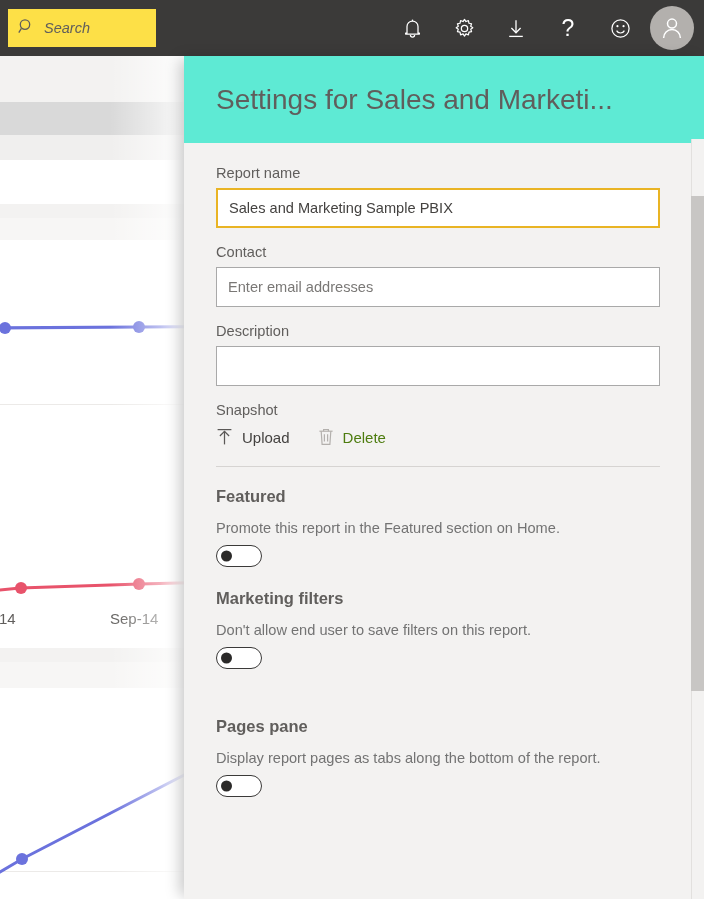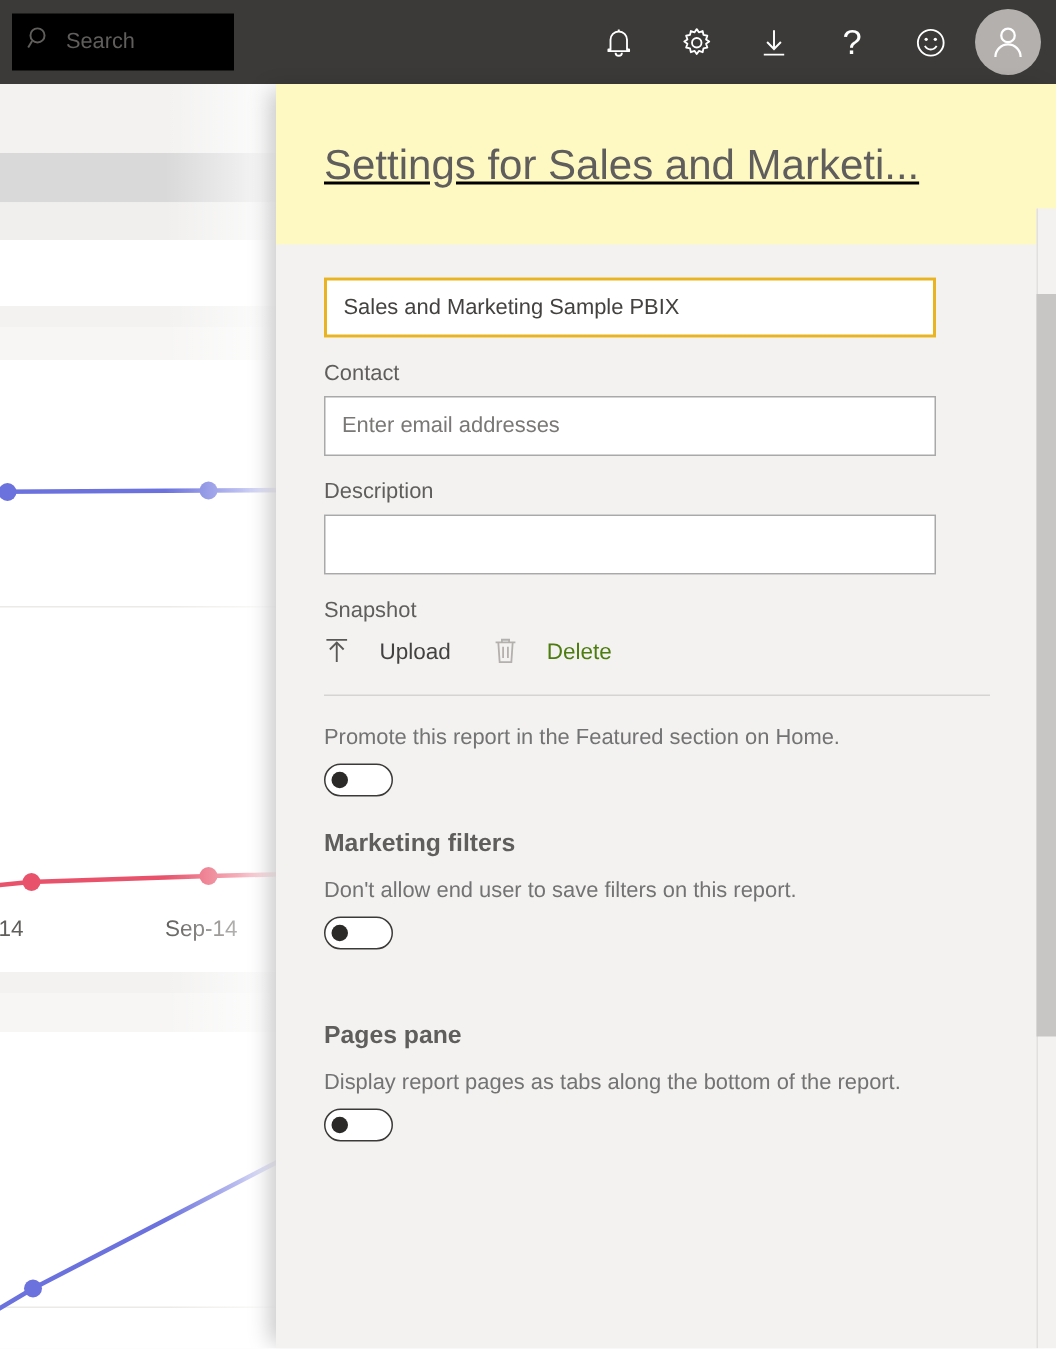--- a/index.html
+++ b/index.html
@@ -73,25 +73,26 @@
     width: 704px; height: 56px;
     background: #3b3a39;
     display: flex;
     align-items: center;
     z-index: 20;
   }
   .search-box {
     margin-left: 8px;
     width: 148px;
     height: 38px;
-    background: #000000;
+    background: #fde047;
     display: flex;
     align-items: center;
     padding: 16px 10px;
     gap: 9px;
+    font-style: italic;
   }
   .search-box .sicon { flex: 0 0 auto; display: block; }
   .search-box .stext {
     font-size: 14.5px;
     color: #605e5c;
     font-family: "Liberation Sans", sans-serif;
     white-space: nowrap;
   }
 
   .topbar-spacer { flex: 1 1 auto; }
@@ -132,27 +133,26 @@
     position: absolute;
     left: 184px; top: 56px;
     width: 520px;
     height: 843px;
     background: #f3f2f1;
     z-index: 30;
     box-shadow: -7px 0 14px -3px rgba(0,0,0,0.22);
     overflow: hidden;
   }
   .panel-header {
-    height: 107px;
-    background: #fef9c3;
+    height: 87px;
+    background: #5eead4;
     display: flex;
     align-items: center;
     padding-left: 32px;
     padding-right: 20px;
-    text-decoration: underline;
   }
   .panel-title {
     font-size: 28px;
     font-weight: 400;
     color: #605e5c;
     font-family: "Liberation Sans", sans-serif;
     white-space: nowrap;
     overflow: hidden;
   }
 
@@ -164,21 +164,21 @@
   }
 
   .field-label {
     font-size: 14.6px;
     color: #605e5c;
     font-family: "Liberation Sans", sans-serif;
     margin-bottom: 7px;
   }
 
   .txt-input {
-    width: 408px;
+    width: 444px;
     height: 40px;
     background: #ffffff;
     border: 1px solid #a9a9a9;
     padding: 0 11px;
     font-size: 14.6px;
     color: #444240;
     font-family: "Liberation Sans", sans-serif;
     display: flex;
     align-items: center;
     outline: none;
@@ -195,21 +195,21 @@
   .snapshot-label { margin-bottom: 10px; }
   .snap-actions {
     display: flex;
     align-items: center;
     gap: 28px;
     margin-bottom: 20px;
   }
   .snap-btn {
     display: flex;
     align-items: center;
-    gap: 20px;
+    gap: 9px;
     font-size: 15px;
     color: #444240;
     font-family: "Liberation Sans", sans-serif;
   }
   .snap-btn.disabled { color: #4d7c0f; }
   .snap-btn svg { display: block; }
 
   .divider {
     width: 444px;
     height: 1px;
@@ -378,20 +378,21 @@
 
   <div class="panel">
 
     <div class="panel-header">
       <div class="panel-title">Settings for Sales and Marketi...</div>
     </div>
 
     <div class="panel-body">
 
       <div class="fld">
+        <div class="field-label">Report name</div>
         <div class="txt-input focused">
           <span>Sales and Marketing Sample PBIX</span>
         </div>
       </div>
 
       <div class="fld">
         <div class="field-label">Contact</div>
         <div class="txt-input placeholder">
           <span>Enter email addresses</span>
         </div>
@@ -435,20 +436,21 @@
             </span>
             <span>Delete</span>
           </div>
 
         </div>
       </div>
 
       <div class="divider"></div>
 
       <div class="section">
+        <div class="section-title">Featured</div>
         <div class="section-desc">Promote this report in the Featured section on Home.</div>
         <div class="toggle">
           <span class="knob"></span>
         </div>
       </div>
 
       <div class="section">
         <div class="section-title">Marketing filters</div>
         <div class="section-desc">Don't allow end user to save filters on this report.</div>
         <div class="toggle">

